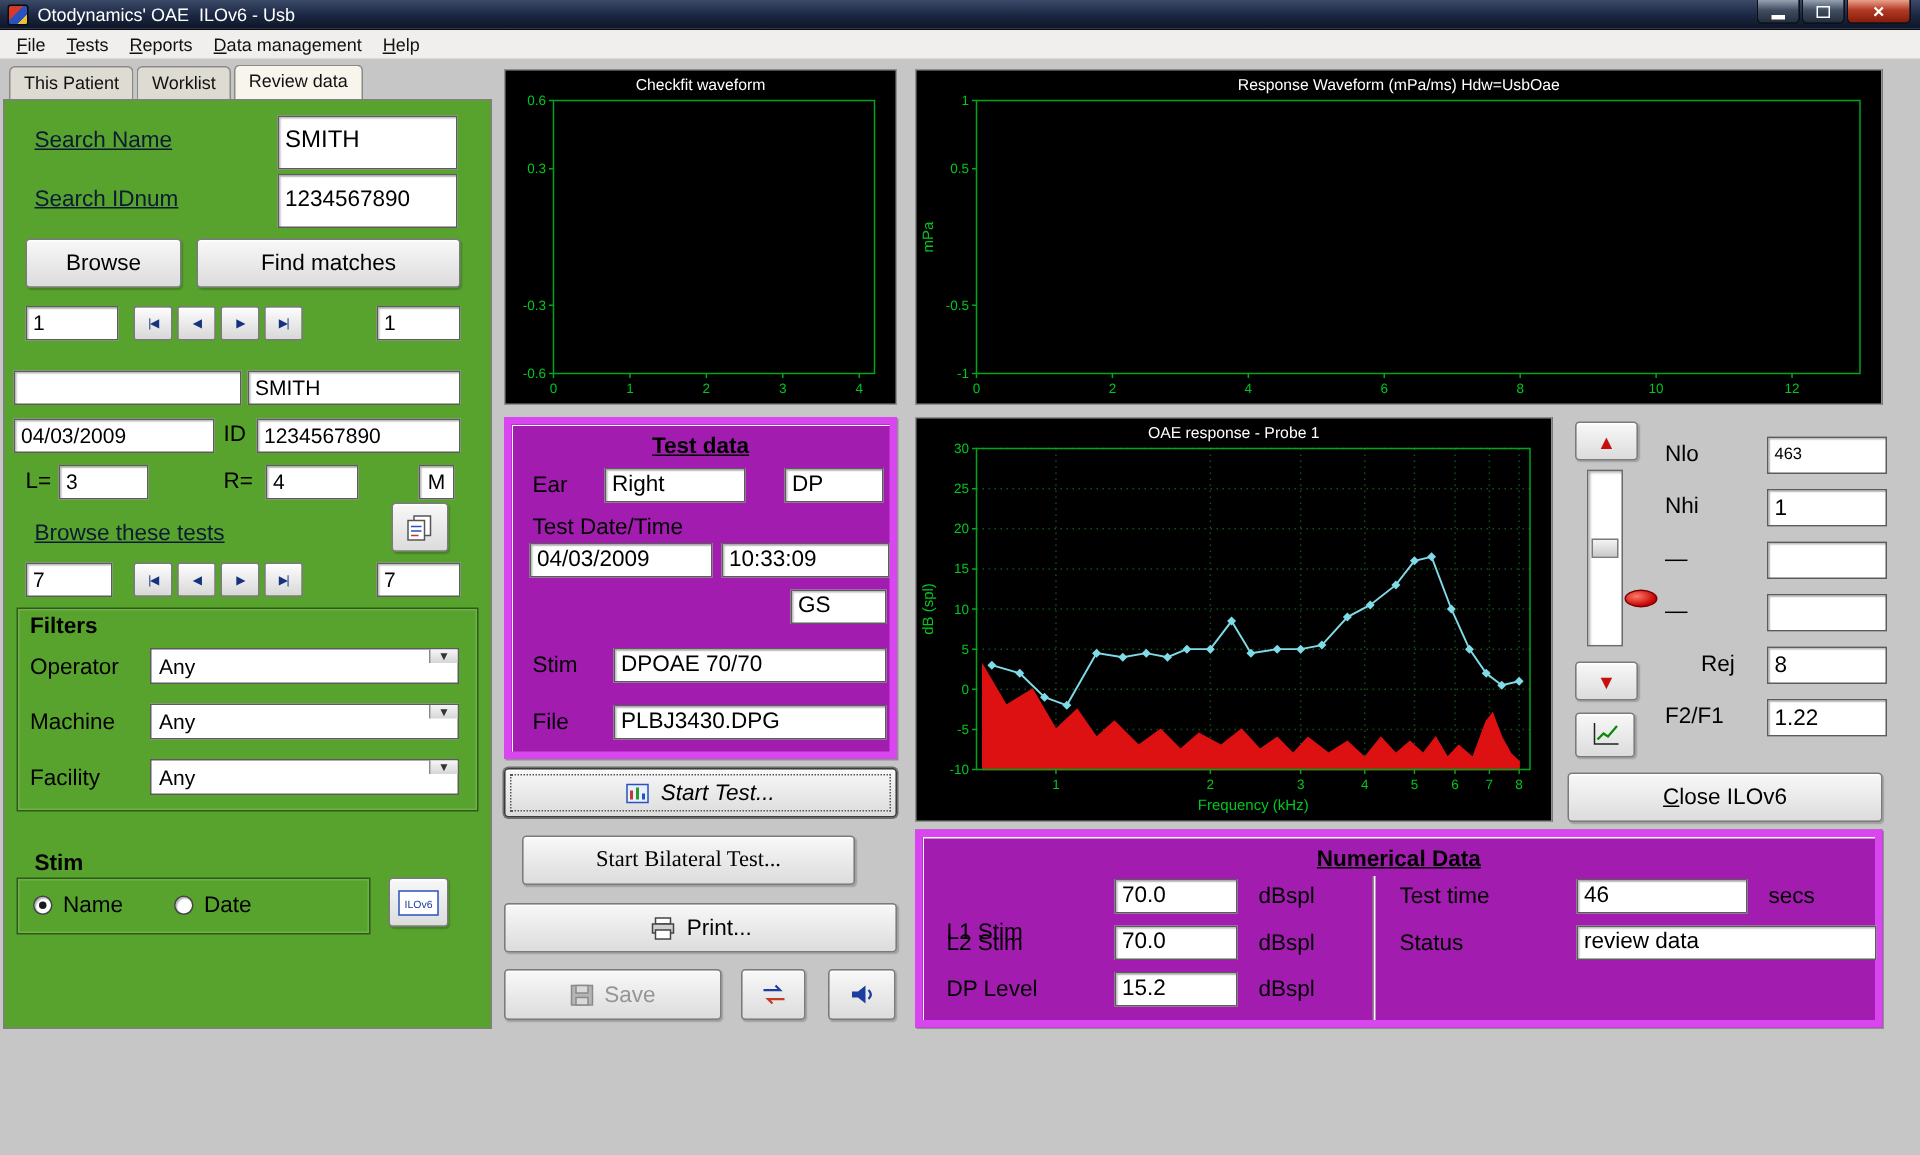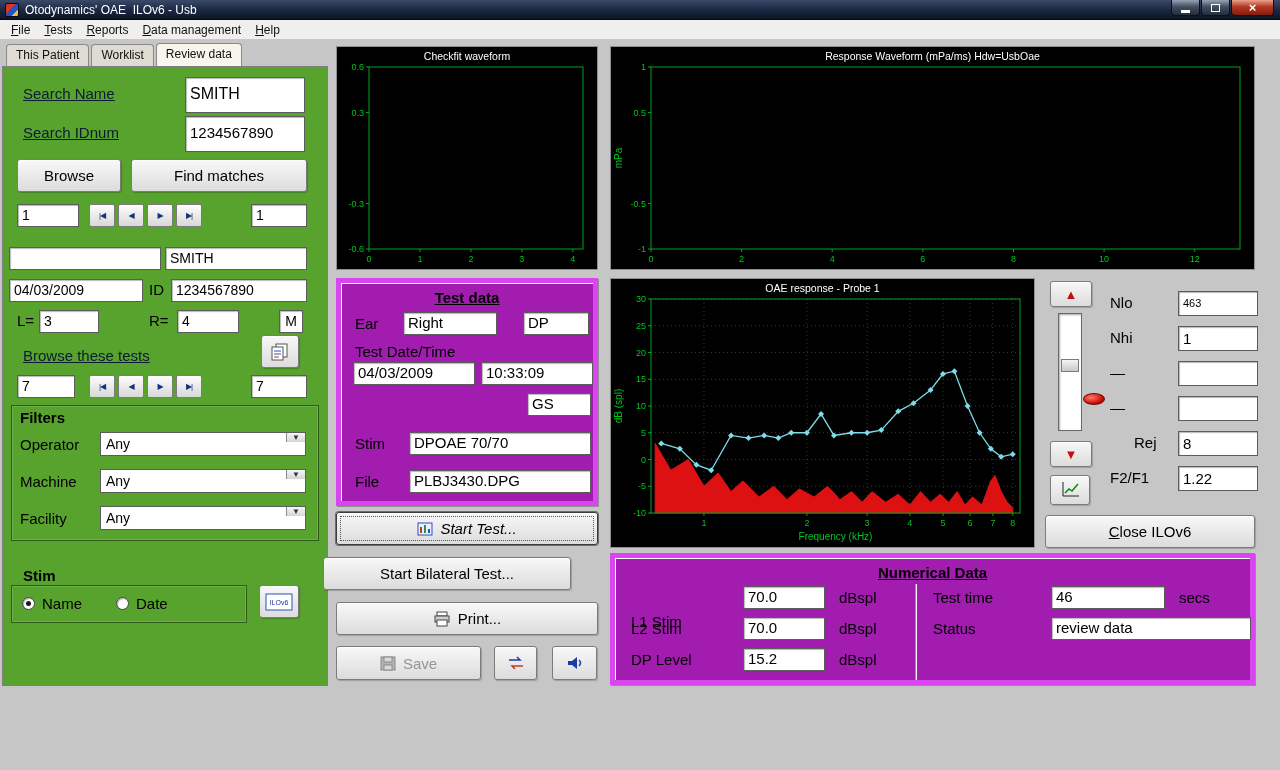--- a/index.html
+++ b/index.html
@@ -222,21 +222,21 @@
 
   <div class="btn default" style="left:336px;top:512px;width:262px;height:33px;">
     <svg width="16" height="14" viewBox="0 0 16 14">
       <rect x="1" y="1" width="14" height="12" fill="#e8efff" stroke="#2a52be"></rect>
       <line x1="4" y1="11" x2="4" y2="5" stroke="#c23b2a" stroke-width="2"></line>
       <line x1="8" y1="11" x2="8" y2="3" stroke="#2a9a2a" stroke-width="2"></line>
       <line x1="12" y1="11" x2="12" y2="7" stroke="#2a52be" stroke-width="2"></line>
     </svg>
     <span>Start Test...</span>
   </div>
-  <div class="btn" style="left:323px;top:557px;width:248px;height:33px;">
+  <div class="btn" style="left:348px;top:557px;width:222px;height:33px;font-family:Liberation Serif, serif;">
     <span>Start Bilateral Test...</span>
   </div>
   <div class="btn" style="left:336px;top:602px;width:262px;height:33px;">
     <svg width="18" height="16" viewBox="0 0 18 16">
       <rect x="4" y="1" width="10" height="4" fill="#fff" stroke="#444"></rect>
       <rect x="2" y="5" width="14" height="6" fill="#cfcfcf" stroke="#444"></rect>
       <rect x="4" y="9" width="10" height="6" fill="#fff" stroke="#444"></rect>
     </svg>
     <span>Print...</span>
   </div>

